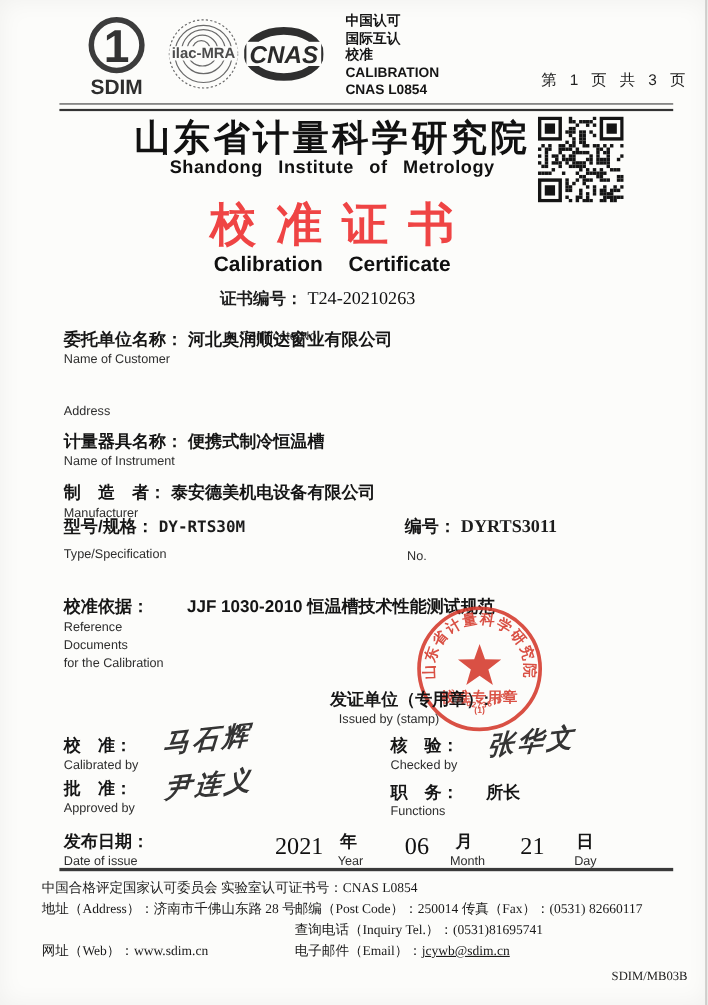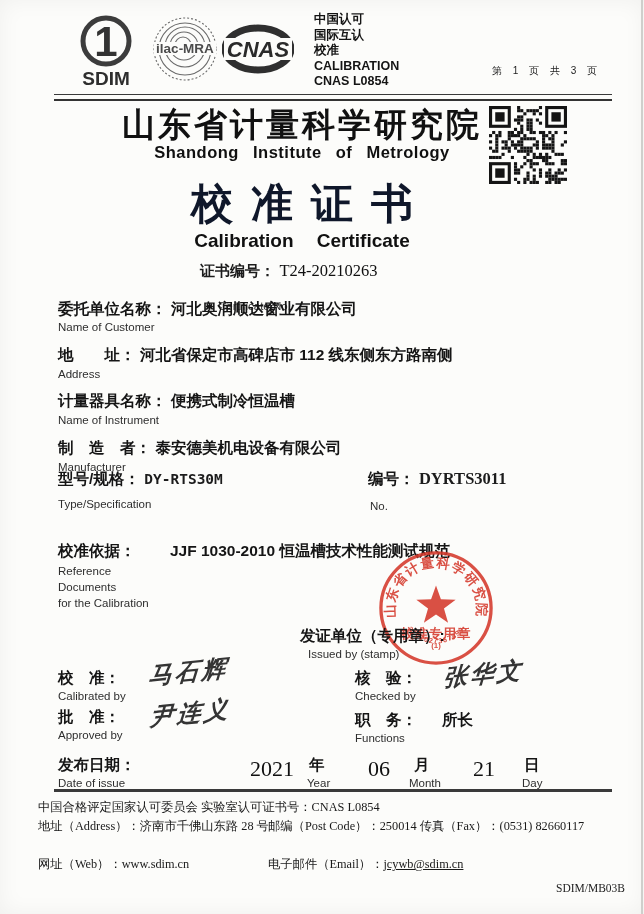--- a/index.html
+++ b/index.html
@@ -9,31 +9,31 @@
     font-family:"Liberation Sans", sans-serif; color:#1c1c1c;
     box-shadow: inset 0 0 22px rgba(0,0,0,0.05);
   }
   .abs{position:absolute;}
   .scan-edge{position:absolute; right:1px; top:0; width:2px; height:100%; background:#cfcfcc;}
 
   
   .accred{font-size:12.5px; line-height:15.5px; color:#141414;}
   .accred .cn{font-weight:600;}
   .accred .en{font-weight:700;}
-  .page-num{font-size:10px; letter-spacing:4px; color:#222;}
+  .page-num{font-size:14px; letter-spacing:4px; color:#222;}
   .rule-top{height:4px; border-top:1.5px solid #3a3a3a; border-bottom:2.5px solid #333;}
   .rule-bottom{height:0; border-top:3px solid #3a3a3a;}
 
   
   .institute-cn{width:480px; text-align:center; font-family:"Liberation Serif", serif;
     font-size:33px; font-weight:700; letter-spacing:3px; color:#111;}
   .institute-en{width:480px; text-align:center; font-size:16.5px; font-weight:700;
     word-spacing:9px; letter-spacing:0.5px; color:#101010;}
   .cert-cn{width:480px; text-align:center; font-family:Liberation Mono, monospace;
-    font-size:42px; font-weight:700; letter-spacing:18px; text-indent:18px; color:#0f172a;}
+    font-size:42px; font-weight:700; letter-spacing:18px; text-indent:18px; color:#ef4444;}
   .cert-en{width:480px; text-align:center; font-size:19px; font-weight:700; word-spacing:18px; color:#101010;}
   .certno-label{font-size:15px; font-weight:600;}
   .certno-value{font-family:"Liberation Serif", serif; font-size:16.5px; color:#101010;}
   .sub{font-size:11.5px; color:#2e2e2e; font-weight:400;}
 
   
   .lab{font-size:15.5px; font-weight:600; color:#151515; white-space:nowrap;}
   .val{font-size:15.5px; font-weight:600; color:#151515;}
   .val-mono{font-family:"DejaVu Sans Mono", monospace; font-size:14.5px; font-weight:600;}
   .val-serif{font-family:"Liberation Serif", serif; font-size:16.5px; font-weight:700;}
@@ -312,24 +312,20 @@
     <span class="certno-value">T24-20210263</span>
   </div>
   <div class="abs sub" style="left:218px; top:284px;margin-top:16px;">Certificate No.</div>
 
   <div class="abs" style="left:58px; top:299px;">
     <span class="lab">委托单位名称：</span>
     <span class="val">河北奥润顺达窗业有限公司</span>
   </div>
   <div class="abs sub" style="left:58px; top:321px;">Name of Customer</div>
 
-  <div class="abs" style="left:58px; top:345px;">
-    <span class="lab">地　　址：</span>
-    <span class="val">河北省保定市高碑店市 112 线东侧东方路南侧</span>
-  </div>
   <div class="abs sub" style="left:58px; top:368px;">Address</div>
 
   <div class="abs" style="left:58px; top:391px;">
     <span class="lab">计量器具名称：</span>
     <span class="val">便携式制冷恒温槽</span>
   </div>
   <div class="abs sub" style="left:58px; top:414px;">Name of Instrument</div>
 
   <div class="abs" style="left:58px; top:438px;">
     <span class="lab">制　造　者：</span>
@@ -410,20 +406,21 @@
   <div class="abs lab" style="left:524px; top:755px;">日</div>
   <div class="abs sub" style="left:522px; top:777px;">Day</div>
 
   <div class="abs rule-bottom" style="left:54px; top:789px; width:558px;"></div>
 
   <div class="abs foot" style="left:38px; top:799px;">中国合格评定国家认可委员会 实验室认可证书号：CNAS L0854</div>
 
   <div class="abs foot" style="left:38px; top:818px;">地址（Address）：济南市千佛山东路 28 号</div>
   <div class="abs foot" style="left:268px; top:818px;">邮编（Post Code）：250014 传真（Fax）：(0531) 82660117</div>
 
+  <div class="abs foot" style="left:268px; top:837px;">查询电话（Inquiry Tel.）：(0531)81695741</div>
 
   <div class="abs foot" style="left:38px; top:856px;">网址（Web）：www.sdim.cn</div>
   <div class="abs foot" style="left:268px; top:856px;">
     <span>电子邮件（Email）：</span><span class="email-link">jcywb@sdim.cn</span>
   </div>
 
   <div class="abs form-code" style="left:556px; top:882px;">SDIM/MB03B</div>
 </div>
 
 </body></html>

